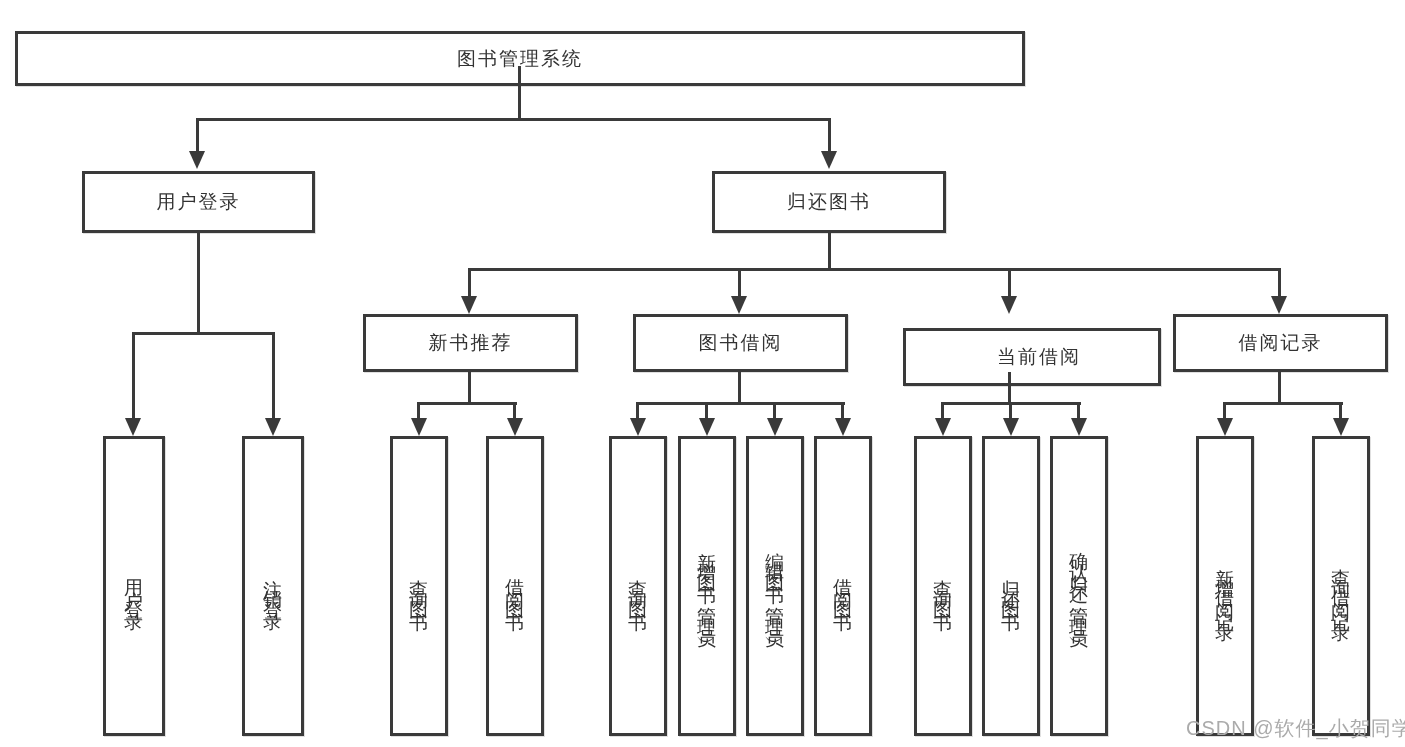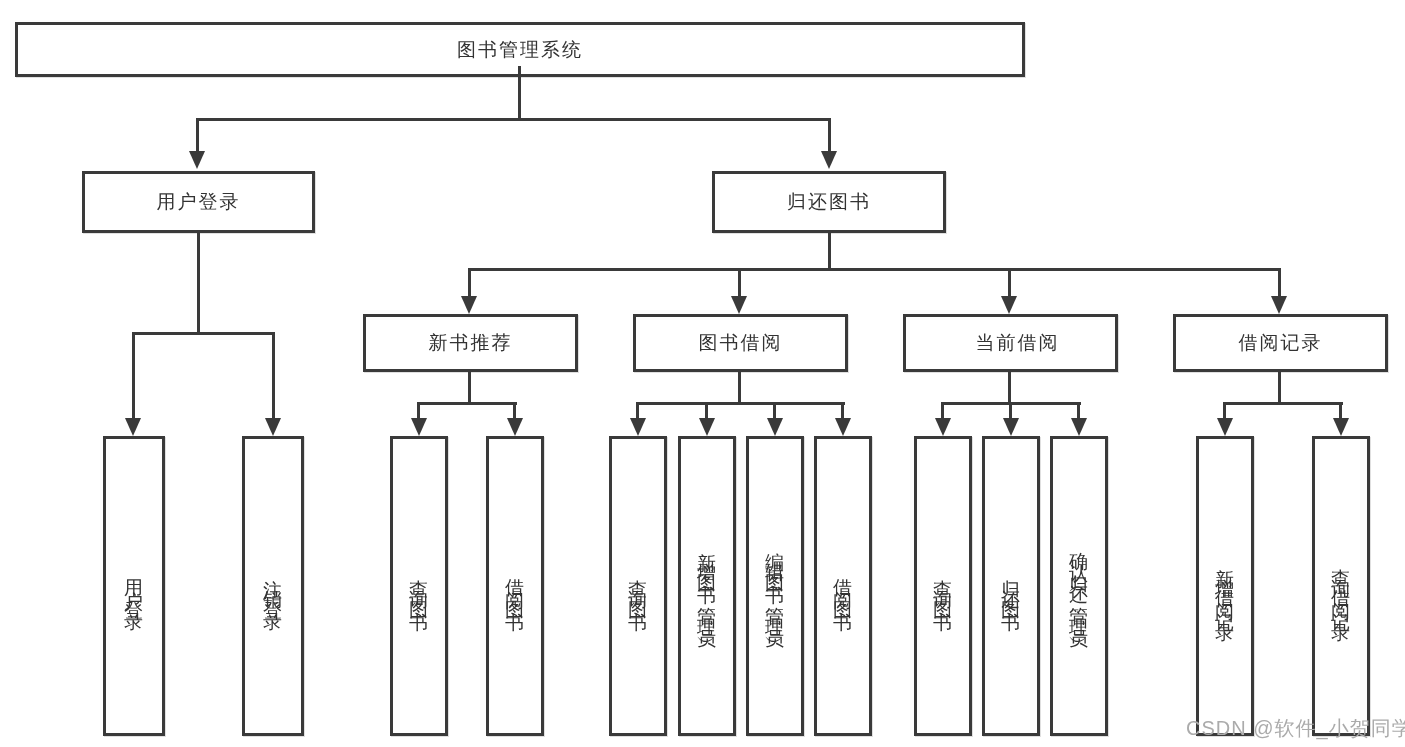--- a/index.html
+++ b/index.html
@@ -33,31 +33,31 @@
   .watermark{
     position:absolute;left:1186px;top:715px;z-index:10;
     font-size:20px;color:#ababab;letter-spacing:1px;white-space:nowrap;
   }
 </style>
 </head>
 <body>
 
 <div id="stage">
 
-  <div class="node" style="left:15px;top:22px;width:1010px;height:55px;text-align:right;">图书管理系统</div>
+  <div class="node" style="left:15px;top:31px;width:1010px;height:55px;text-align:right;">图书管理系统</div>
 
   <div class="node" style="left:82px;top:171px;width:233px;height:62px;">用户登录</div>
 
   <div class="node" style="left:712px;top:171px;width:234px;height:62px;">归还图书</div>
 
   <div class="node" style="left:633px;top:314px;width:215px;height:58px;">图书借阅</div>
 
   <div class="node" style="left:363px;top:314px;width:215px;height:58px;">新书推荐</div>
 
-  <div class="node" style="left:903px;top:314px;width:215px;height:58px;padding-left:14px;">当前借阅</div>
+  <div class="node" style="left:903px;top:328px;width:258px;height:58px;padding-left:14px;">当前借阅</div>
 
   <div class="node" style="left:1173px;top:314px;width:215px;height:58px;">借阅记录</div>
 
   <div class="node vnode" style="left:103px;top:436px;width:62px;height:300px;">
     <span>用户登录</span>
   </div>
   <div class="node vnode" style="left:242px;top:436px;width:62px;height:300px;">
     <span>注销登录</span>
   </div>
 

